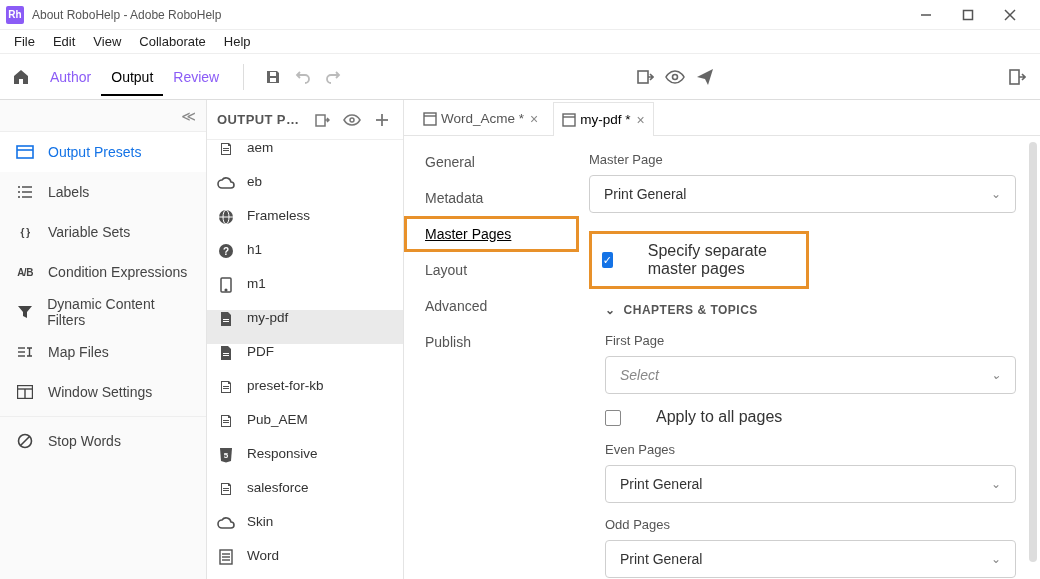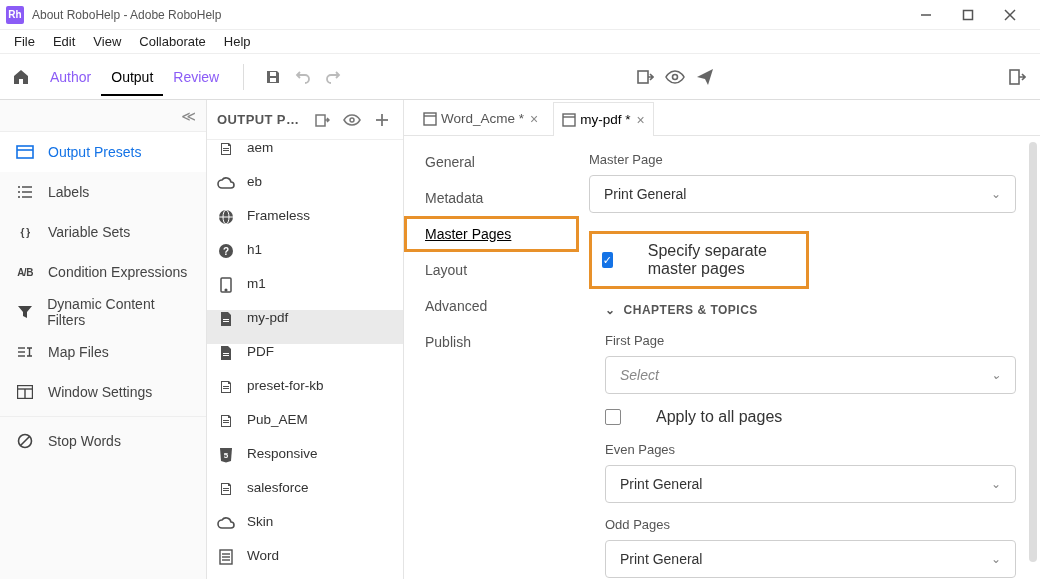--- a/index.html
+++ b/index.html
@@ -71,21 +71,21 @@
 .chev { color: #888; font-size: 12px; }
 
 .highlight-box { border: 3px solid #e8912a; padding: 8px 10px; width: 220px; margin-bottom: 14px; }
 .check-row { display: flex; align-items: center; gap: 10px; }
 .checkbox { width: 16px; height: 16px; background: #1473e6; border-radius: 2px; display: flex; align-items: center; justify-content: center; color: #fff; font-size: 11px; }
 .checkbox.empty { background: #fff; border: 1.5px solid #888; }
 .check-label { font-size: 16px; color: #333; margin-left: 25px; }
 
 .section-header { display: flex; align-items: center; gap: 8px; font-size: 12px; font-weight: 700; color: #555; letter-spacing: 0.5px; margin: 6px 0 16px 16px; cursor: pointer; }
 .sub-block { margin-left: 16px; margin-bottom: 14px; }
-.sub-check { margin-left: 16px; margin-bottom: 16px; }
+.sub-check { margin-left: 16px; margin-bottom: 16px; align-items: flex-end; }
 
 svg { display: block; }
 </style>
 </head>
 <body>
 
 <div class="title-bar">
   <div class="app-icon">Rh</div>
   <div class="title-text">About RoboHelp - Adobe RoboHelp</div>
   <div class="win-controls">

